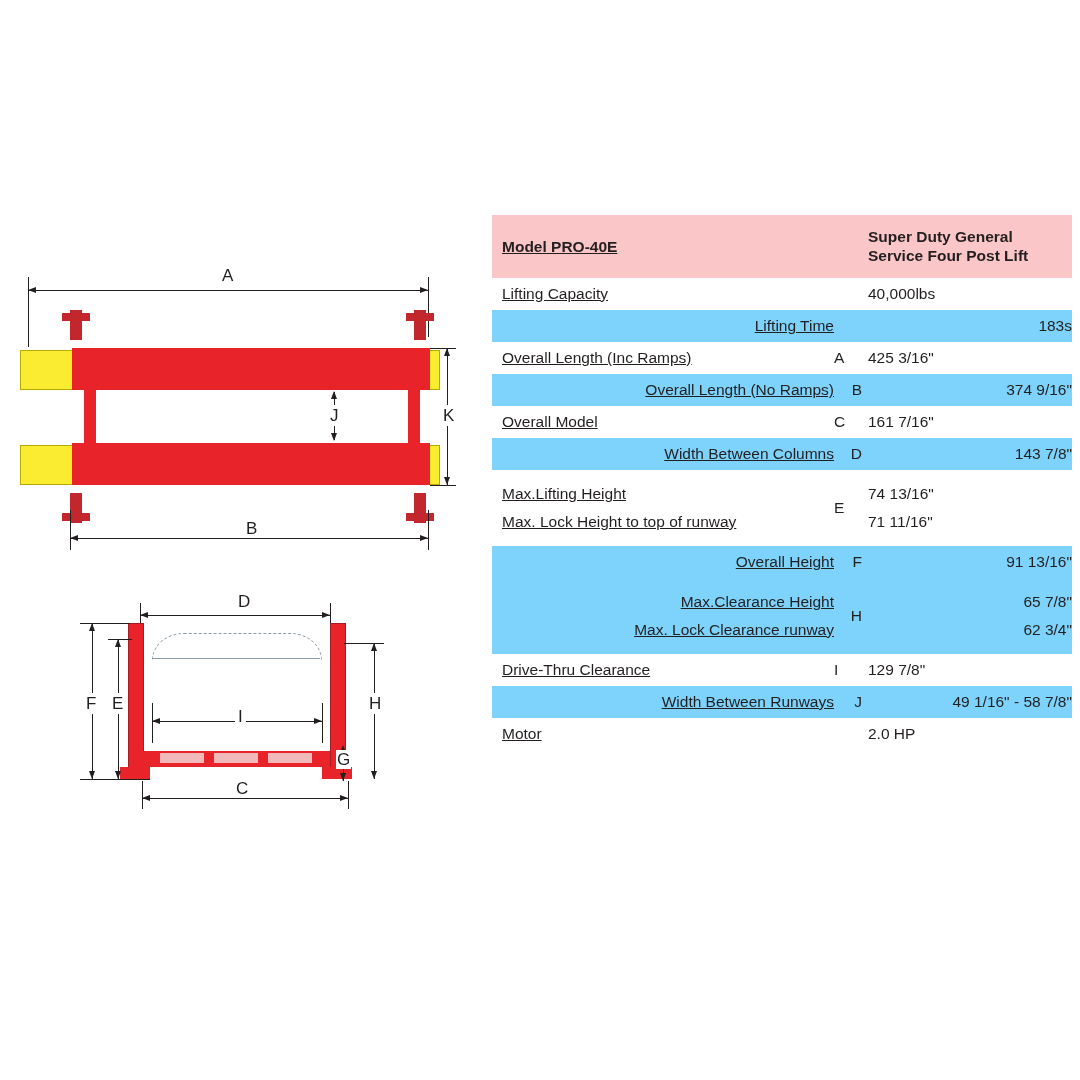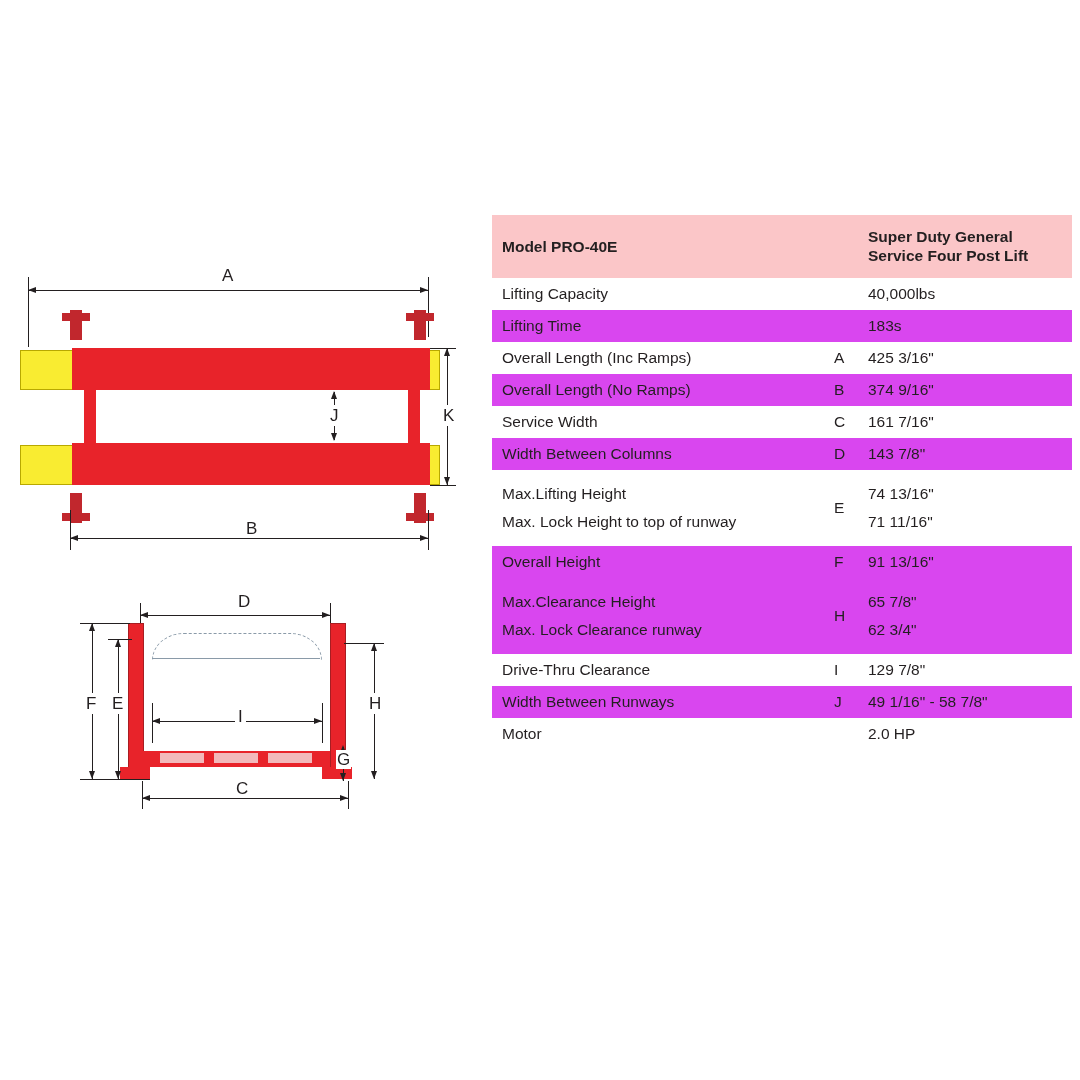--- a/index.html
+++ b/index.html
@@ -140,28 +140,30 @@
     top: 215px;
     width: 580px;
     border-collapse: collapse;
     font-size: 15.5px;
   }
   .spec-table td {
     padding: 0;
     vertical-align: middle;
   }
   .spec-table tr.band-pink > td {
-    background: #d946ef;
+    background: #7dd3fc;
+    text-align: right;
   }
   .spec-table tr.band-white > td {
     background: #ffffff;
   }
   .col-name {
     width: 332px;
     padding: 7px 0 7px 10px !important;
+    text-decoration: underline;
   }
   .col-letter {
     width: 28px;
     text-align: left;
     padding: 7px 0 7px 0 !important;
   }
   .col-value {
     padding: 7px 0 7px 6px !important;
   }
   .hdr td {
@@ -330,21 +332,21 @@
       <td class="col-value">425 3/16"</td>
     </tr>
 
     <tr class="band-pink">
       <td class="col-name">Overall Length (No Ramps)</td>
       <td class="col-letter">B</td>
       <td class="col-value">374 9/16"</td>
     </tr>
 
     <tr class="band-white">
-      <td class="col-name">Service Width</td>
+      <td class="col-name">Overall Model</td>
       <td class="col-letter">C</td>
       <td class="col-value">161 7/16"</td>
     </tr>
 
     <tr class="band-pink">
       <td class="col-name">Width Between Columns</td>
       <td class="col-letter">D</td>
       <td class="col-value">143 7/8"</td>
     </tr>
 

